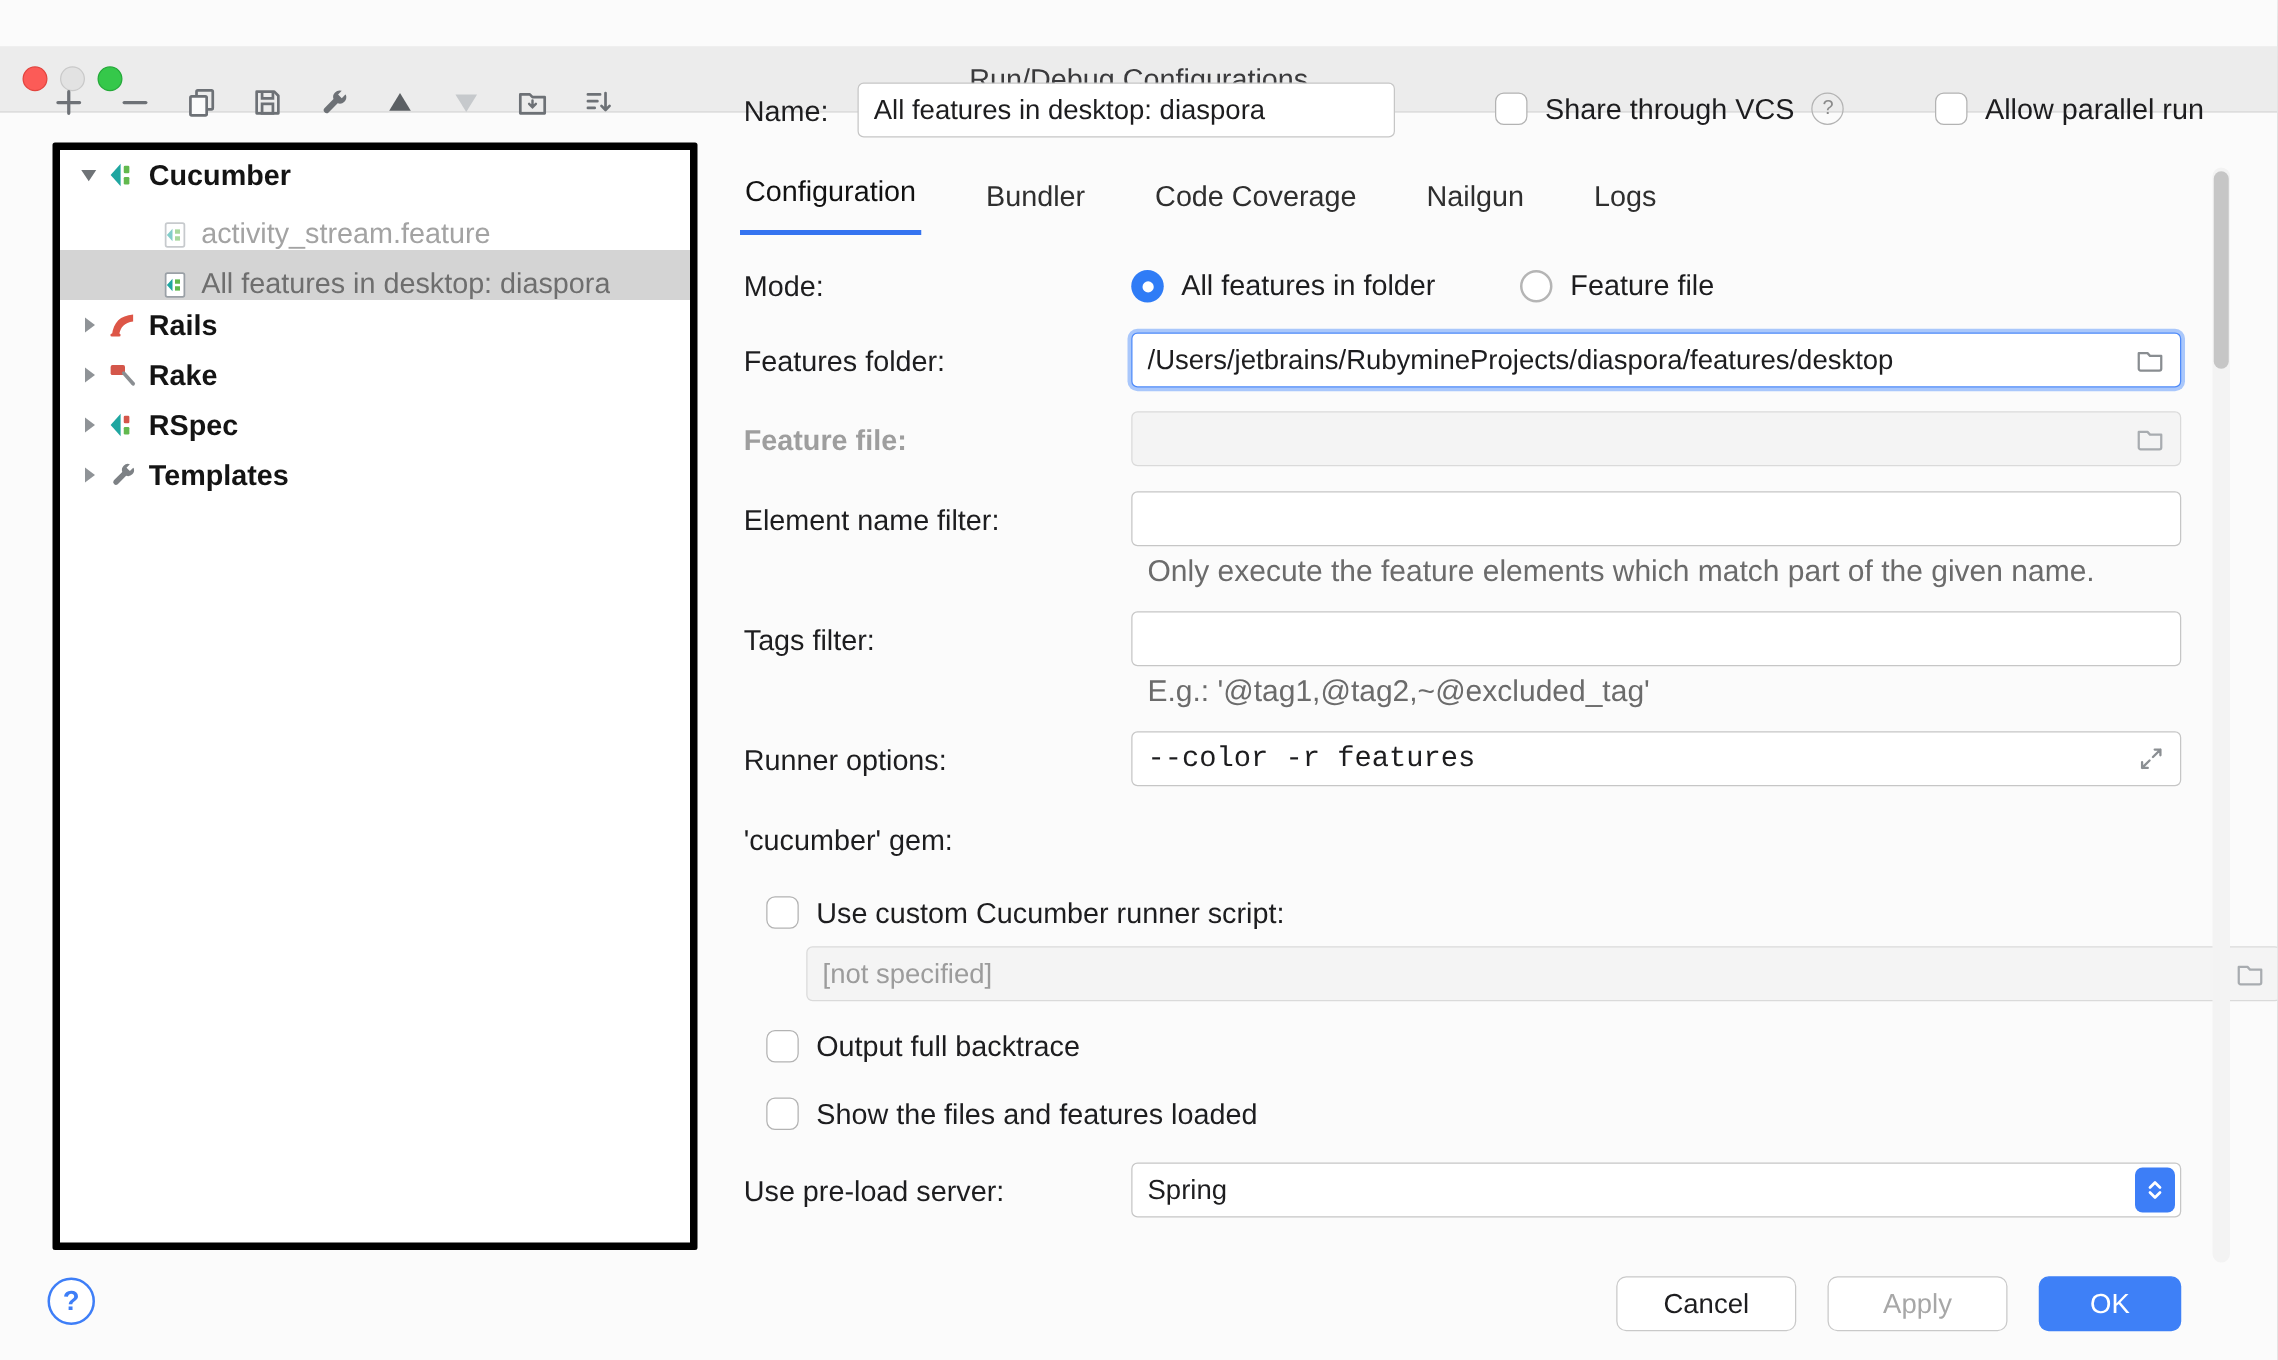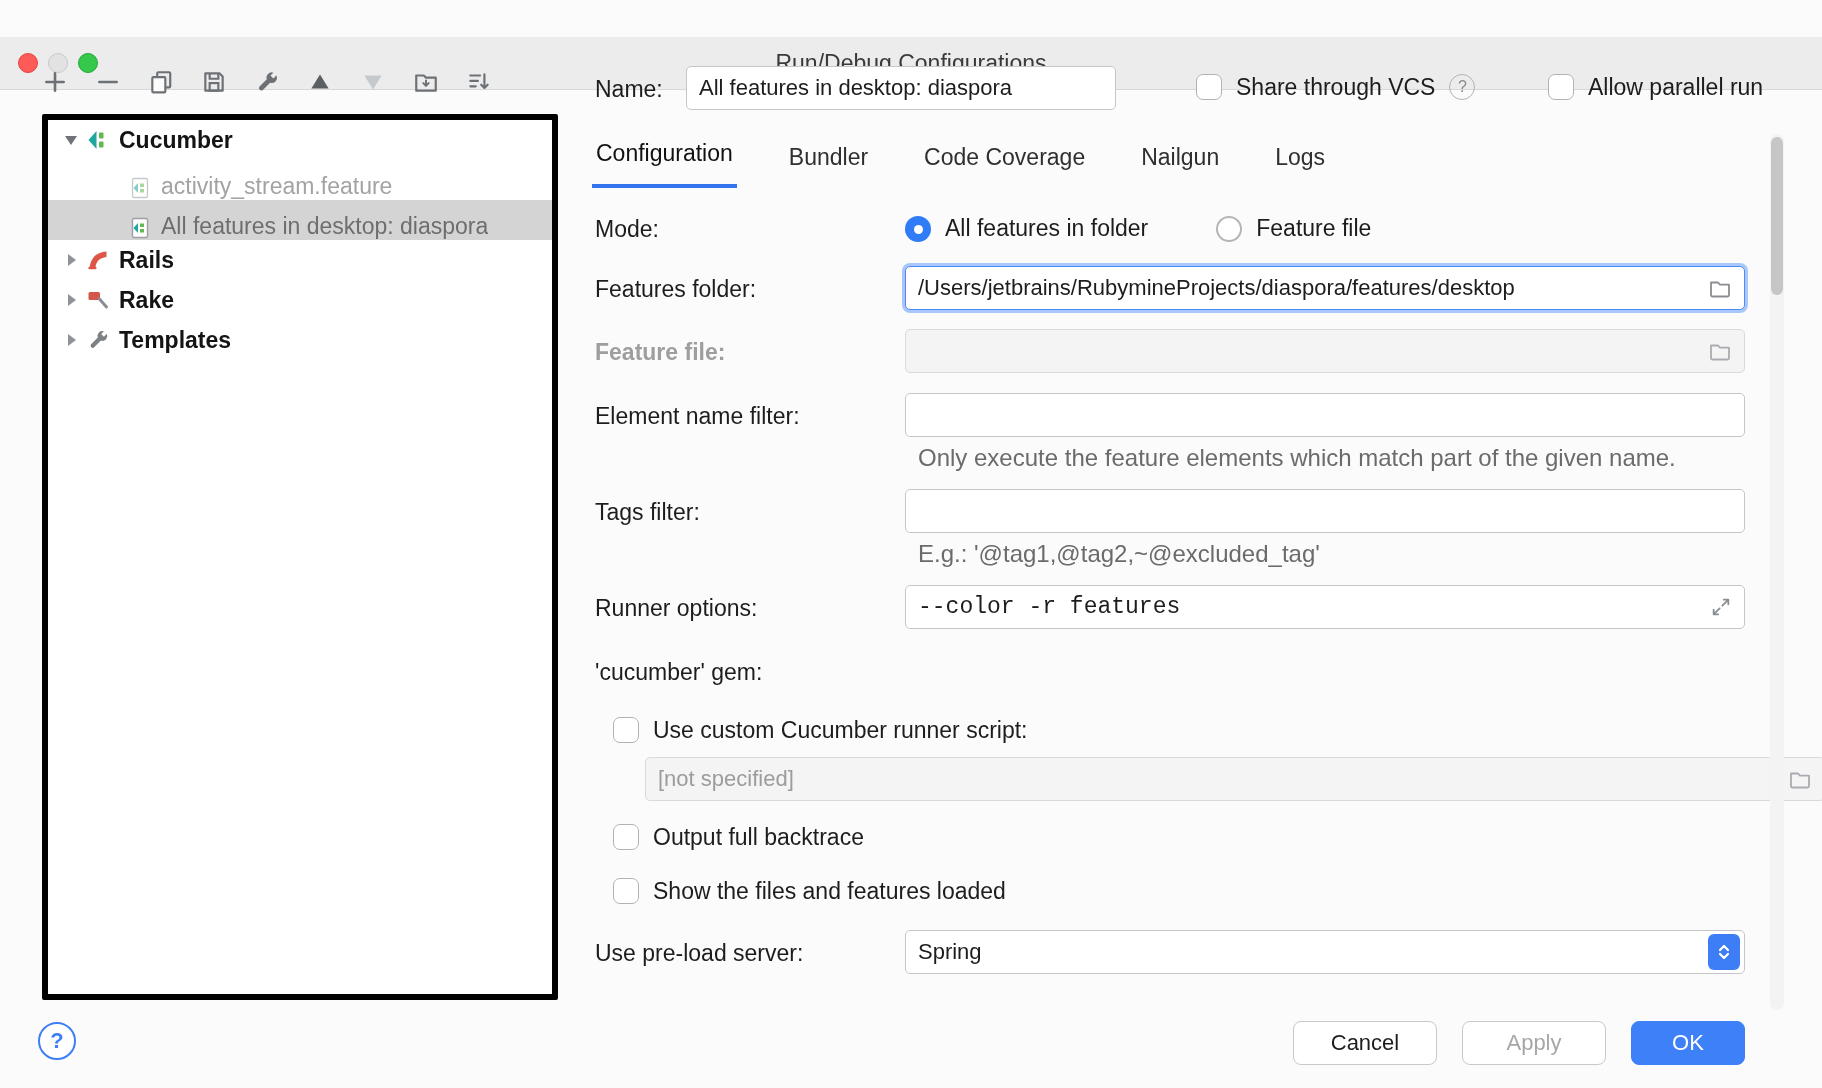--- a/index.html
+++ b/index.html
@@ -213,20 +213,35 @@
       <span class="tlabel">Rake</span>
     </div>
     <div class="trow group">
       <span class="disc">
         <svg width="16" height="16" viewBox="0 0 16 16">
             <path d="M5 2l8 6-8 6z" fill="#8f9397"></path>
           </svg>
       </span>
       <span class="ticon">
         <svg width="24" height="24" viewBox="0 0 24 24">
+            <path d="M10.5 3L2.5 12l8 9z" fill="#1fa6a0"></path>
+            <rect x="13" y="4.5" width="4.5" height="6" rx="1" fill="#d4564a"></rect>
+            <rect x="13" y="13.5" width="4.5" height="6" rx="1" fill="#62b94e"></rect>
+          </svg>
+      </span>
+      <span class="tlabel">RSpec</span>
+    </div>
+    <div class="trow group">
+      <span class="disc">
+        <svg width="16" height="16" viewBox="0 0 16 16">
+            <path d="M5 2l8 6-8 6z" fill="#8f9397"></path>
+          </svg>
+      </span>
+      <span class="ticon">
+        <svg width="24" height="24" viewBox="0 0 24 24">
             <path d="M21 6.5a4.8 4.8 0 0 1-6.1 6.1L8.2 19.3a2.2 2.2 0 0 1-3.1-3.1l6.7-6.7A4.8 4.8 0 0 1 17.9 3.4L15.2 6.1l2.7 2.7L20.6 6.1z" fill="#7d8185"></path>
           </svg>
       </span>
       <span class="tlabel">Templates</span>
     </div>
   </div>
 
   <button class="help-btn">?</button>
 
   <div class="rlabel" style="left:595px;top:76px;">Name:</div>

